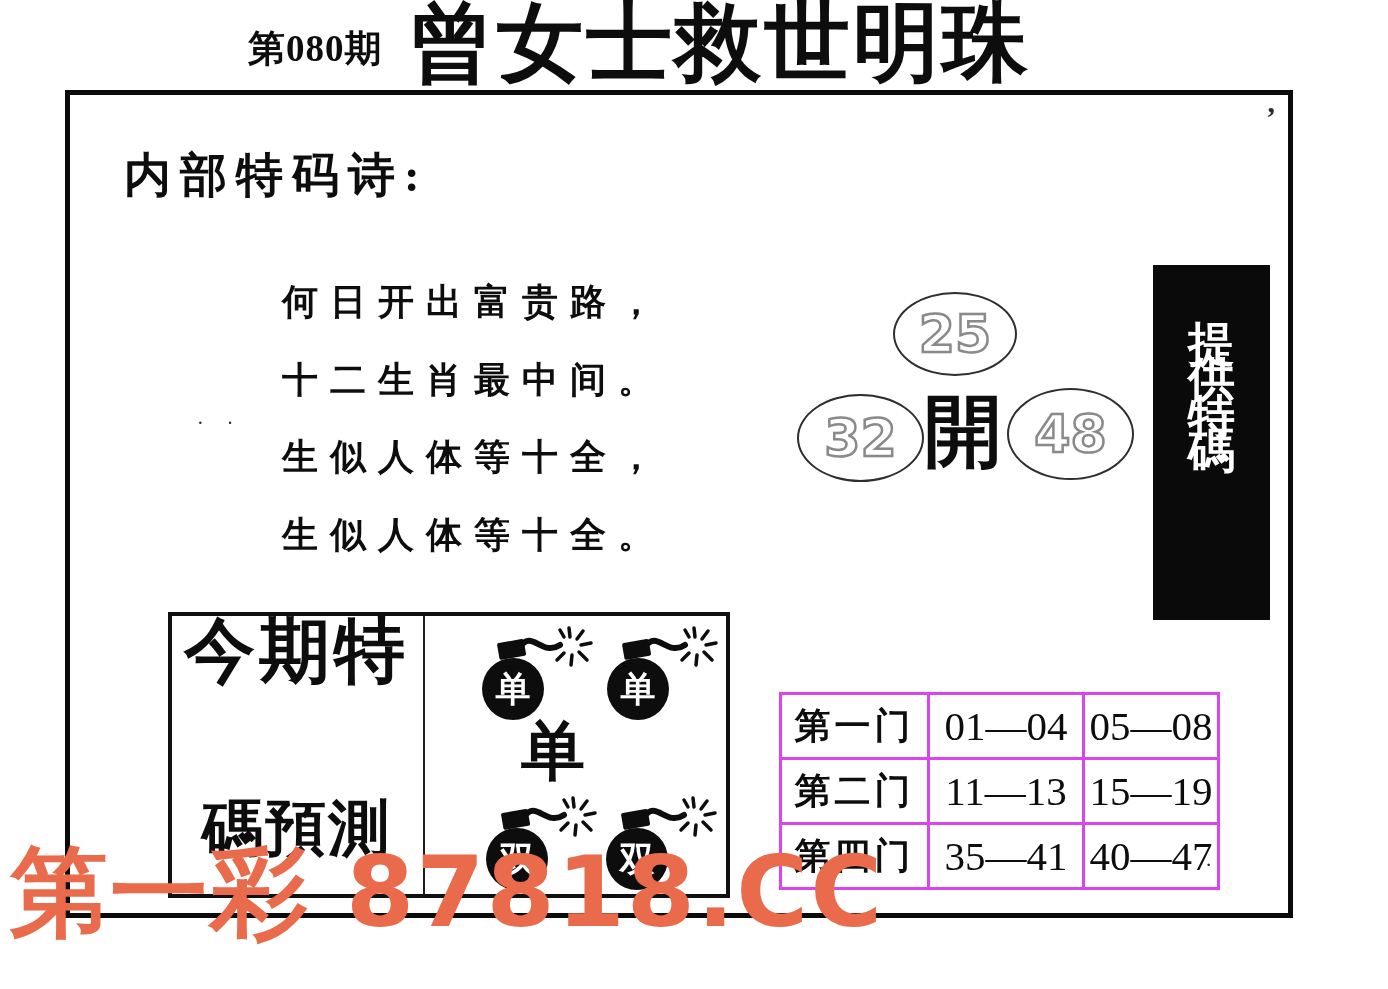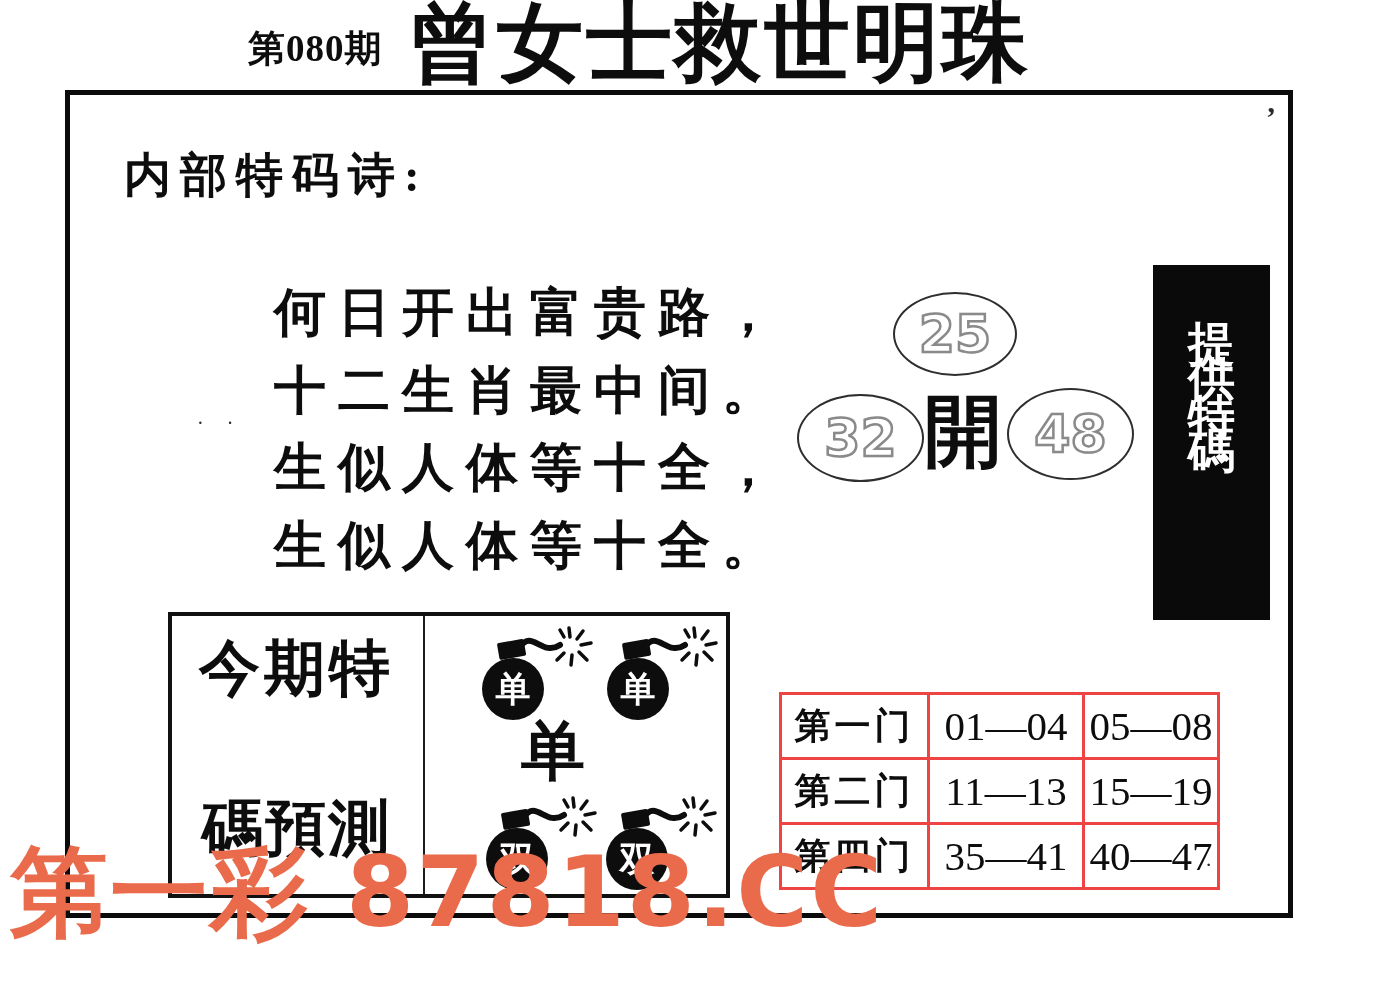--- a/index.html
+++ b/index.html
@@ -18,21 +18,21 @@
   
   .main-box{
     position:absolute;left:65px;top:90px;width:1218px;height:818px;
     border:5px solid #0b0b0b;background:transparent;
   }
   
   .poem-heading{
     position:absolute;left:124px;top:144px;font-size:47px;font-weight:700;letter-spacing:9px;
   }
   .poem-line{
-    position:absolute;left:274px;font-size:52px;font-weight:600;letter-spacing:12px;white-space:nowrap;
+    position:absolute;left:282px;font-size:36px;font-weight:600;letter-spacing:12px;white-space:nowrap;
   }
   .poem-line.l0{top:278px;}
   .poem-line.l1{top:356px;}
   .poem-line.l2{top:433px;}
   .poem-line.l3{top:511px;}
   
   .oval{
     position:absolute;border:2px solid #2e2e2e;border-radius:50%;
     display:flex;align-items:center;justify-content:center;background:#fff;
   }
@@ -57,42 +57,42 @@
     writing-mode:vertical-rl;text-orientation:upright;color:#ffffff;
     font-size:47px;font-weight:700;letter-spacing:36px;padding-top:18px;line-height:117px;
   }
   
   .pred-box{
     position:absolute;left:168px;top:612px;width:554px;height:278px;
     border:4px solid #111;background:#fff;
   }
   .pred-divider{position:absolute;left:251px;top:0;bottom:0;width:2px;background:#1c1c1c;}
   .pred-label{position:absolute;left:168px;width:257px;text-align:center;font-weight:700;white-space:nowrap;}
-  .pred-label.t1{top:628px;font-size:61px;letter-spacing:4px;}
+  .pred-label.t1{top:604px;font-size:71px;letter-spacing:4px;}
   .pred-label.t2{top:788px;font-size:61px;letter-spacing:2px;}
   .pred-center-char{
     position:absolute;left:553px;top:752px;transform:translate(-50%,-50%);
     font-size:64px;font-weight:700;line-height:1;
   }
   .bomb{position:absolute;width:125px;height:105px;}
   .bomb.tl{left:473px;top:626px;}
   .bomb.tr{left:598px;top:626px;}
   .bomb.bl{left:477px;top:796px;}
   .bomb.br{left:597px;top:796px;}
   .bomb svg{position:absolute;left:0;top:0;}
   .bomb-char{
     position:absolute;left:40px;top:63px;transform:translate(-50%,-50%);
     color:#ffffff;font-size:35px;font-weight:700;line-height:1;
   }
   
   .gate-table{
     position:absolute;left:779px;top:692px;border-collapse:collapse;background:#fff;
   }
   .gate-table td{
-    border:3px solid #ef4444;text-align:center;vertical-align:middle;padding:0;
+    border:3px solid #d946ef;text-align:center;vertical-align:middle;padding:0;
   }
   .gate-table td.lbl{width:145px;height:62px;font-size:36px;font-weight:600;letter-spacing:4px;}
   .gate-table td.rng{width:152px;height:62px;font-size:41px;font-family:"Liberation Serif",serif;letter-spacing:0;}
   .gate-table td.rng2{width:132px;}
   
   .watermark{
     position:absolute;left:10px;top:843px;z-index:50;white-space:nowrap;
     font-family:"DejaVu Sans",sans-serif;font-size:98px;font-weight:900;
     color:#e96b4b;letter-spacing:2px;line-height:1;
   }

